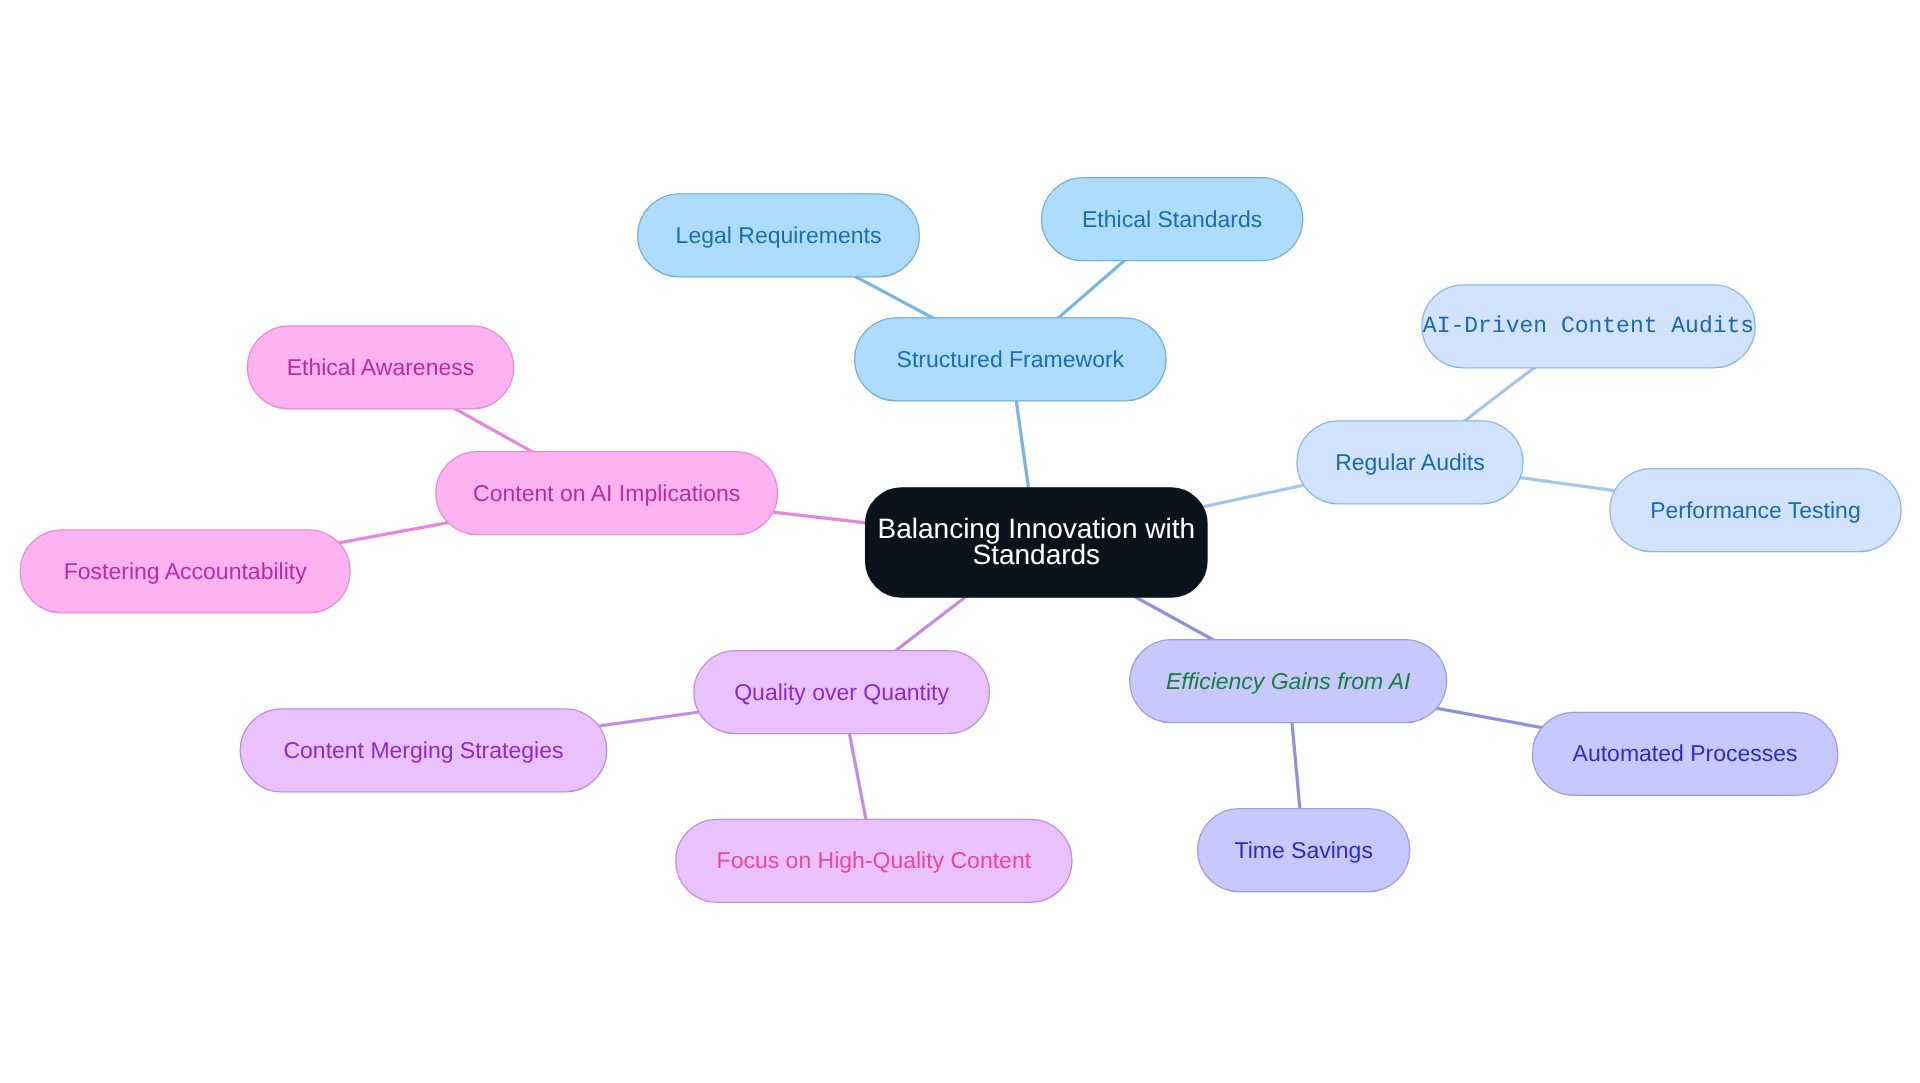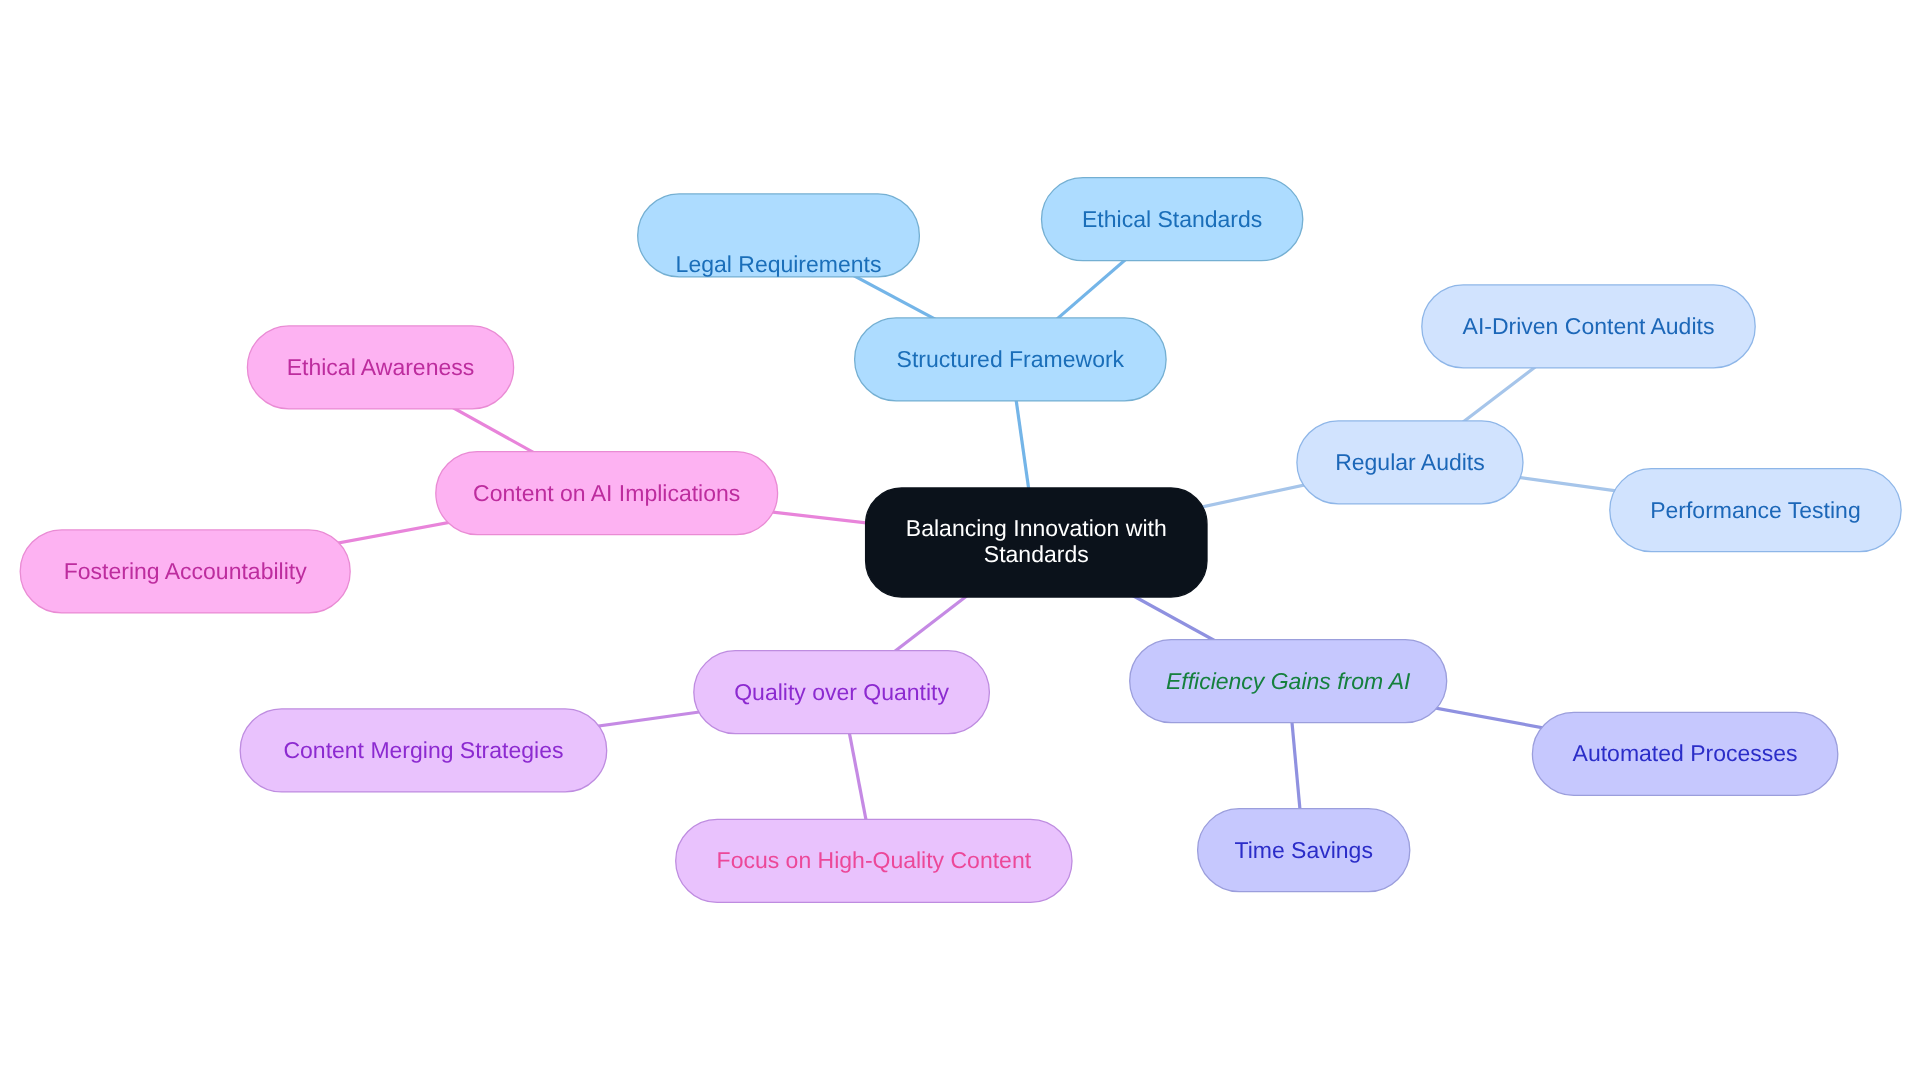--- a/index.html
+++ b/index.html
@@ -10,21 +10,21 @@
        -webkit-font-smoothing:antialiased;
        -moz-osx-font-smoothing:grayscale;}
   #mindmap{position:relative;width:1920px;height:1083px;background:#ffffff;}
   #diagram-layer{position:absolute;left:0;top:0;width:1920px;height:1083px;overflow:visible;}
   .mm-edge{fill:none;stroke-width:3.2;}
   .mm-shape{stroke-width:1.3;}
   .mm-node{position:absolute;box-sizing:border-box;display:flex;
         align-items:center;justify-content:center;
         font-size:23px;line-height:25px;white-space:nowrap;}
   .mm-node.is-root{white-space:normal;text-align:center;
-        line-height:25.3px;font-size:23px;}
+        line-height:25.3px;font-size:28px;}
   .mm-node.is-root .mm-label{position:relative;top:-1px;}
   .mm-label{display:block;transform:translateZ(0);}
 </style>
 </head>
 <body>
 
 <div id="mindmap">
   <svg id="diagram-layer" viewBox="0 0 1920 1083">
     <line class="mm-edge" x1="1036.3" y1="542.5" x2="1010.35" y2="359.4" stroke="#74b5e8"></line>
     <line class="mm-edge" x1="1010.35" y1="359.4" x2="778.5500000000001" y2="235.4" stroke="#74b5e8"></line>
@@ -57,30 +57,30 @@
     <rect class="mm-shape" x="435.8" y="451.6" width="341.8" height="83" rx="41.5" fill="#fdb2f2" stroke="#e98bd4"></rect>
     <rect class="mm-shape" x="247.4" y="325.9" width="266.2" height="83" rx="41.5" fill="#fdb2f2" stroke="#e98bd4"></rect>
     <rect class="mm-shape" x="20.2" y="529.9" width="330" height="83" rx="41.5" fill="#fdb2f2" stroke="#e98bd4"></rect>
   </svg>
   <div class="mm-node is-root" style="left: 865.6px; top: 488px; width: 341.4px; height: 109px; color: rgb(255, 255, 255);">
       <span class="mm-label"><span>Balancing Innovation with</span><br><span>Standards</span></span>
     </div>
   <div class="mm-node" style="left: 854.6px; top: 317.9px; width: 311.5px; height: 83px; color: rgb(26, 110, 185);">
       <span class="mm-label">Structured Framework</span>
     </div>
-  <div class="mm-node" style="left: 637.7px; top: 193.9px; width: 281.7px; height: 83px; color: rgb(26, 110, 185); align-items: flex-end;">
+  <div class="mm-node" style="left: 637.7px; top: 193.9px; width: 281.7px; height: 83px; color: rgb(26, 110, 185);">
       <span class="mm-label">Legal Requirements</span>
     </div>
   <div class="mm-node" style="left: 1041.5px; top: 177.7px; width: 261.3px; height: 83px; color: rgb(26, 110, 185);">
       <span class="mm-label">Ethical Standards</span>
     </div>
   <div class="mm-node" style="left: 1296.9px; top: 420.9px; width: 226.1px; height: 83px; color: rgb(28, 103, 184);">
       <span class="mm-label">Regular Audits</span>
     </div>
-  <div class="mm-node" style="left: 1421.8px; top: 284.9px; width: 333.4px; height: 83px; color: rgb(28, 103, 184);">
+  <div class="mm-node" style="left: 1421.8px; top: 284.9px; width: 333.4px; height: 83px; color: rgb(28, 103, 184); font-family: Liberation Mono, monospace;">
       <span class="mm-label">AI-Driven Content Audits</span>
     </div>
   <div class="mm-node" style="left: 1609.8px; top: 468.7px; width: 291.3px; height: 83px; color: rgb(28, 103, 184);">
       <span class="mm-label">Performance Testing</span>
     </div>
   <div class="mm-node" style="left: 1129.7px; top: 639.6px; width: 317px; height: 83px; color: #15803d; font-style: italic;">
       <span class="mm-label">Efficiency Gains from AI</span>
     </div>
   <div class="mm-node" style="left: 1532.4px; top: 712.4px; width: 305.4px; height: 83px; color: rgb(43, 45, 200);">
       <span class="mm-label">Automated Processes</span>

